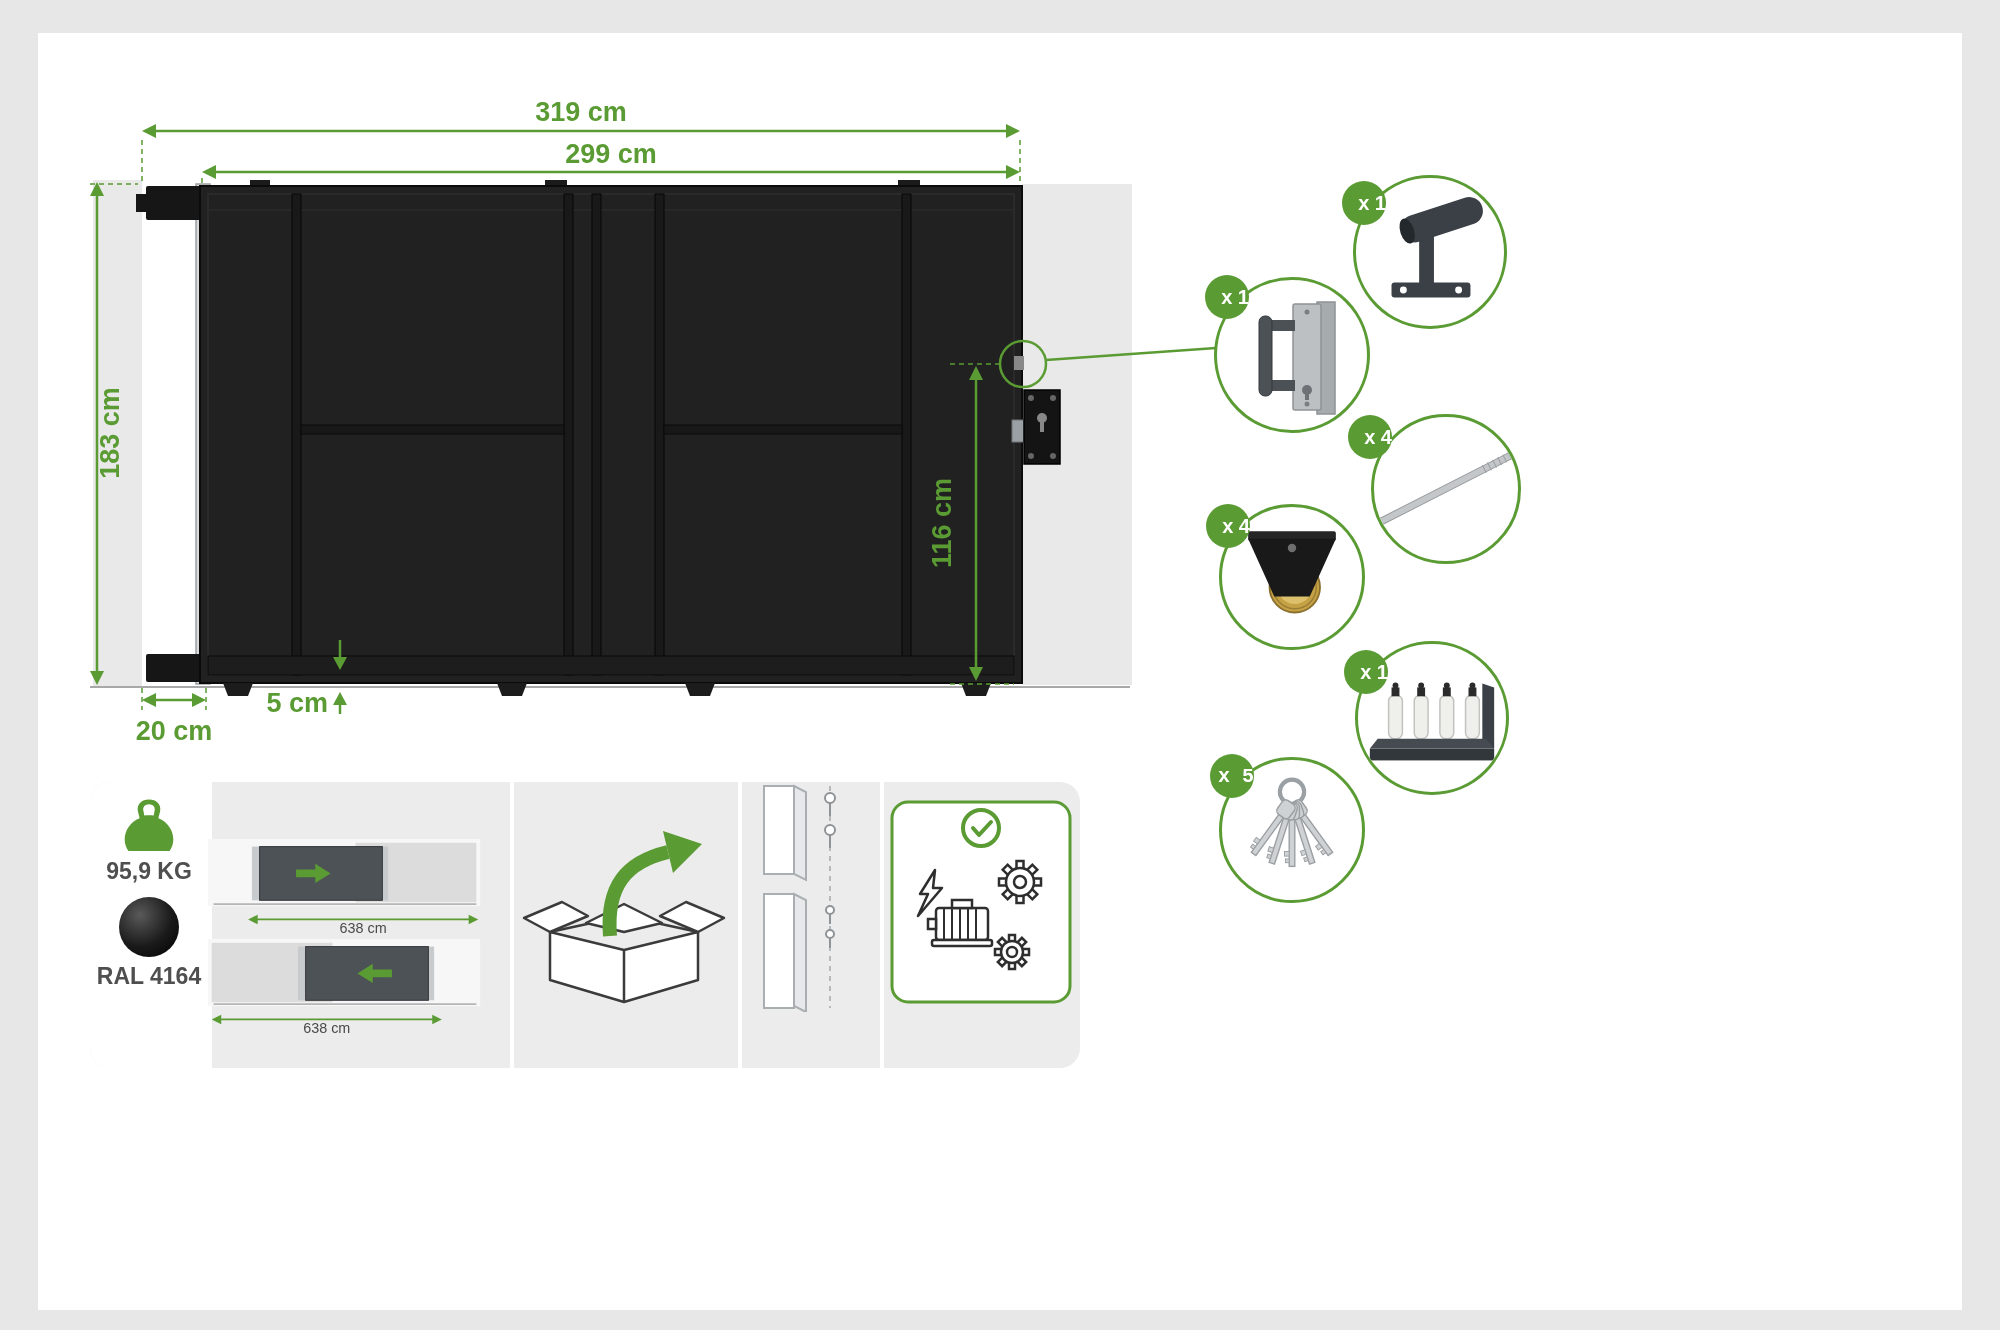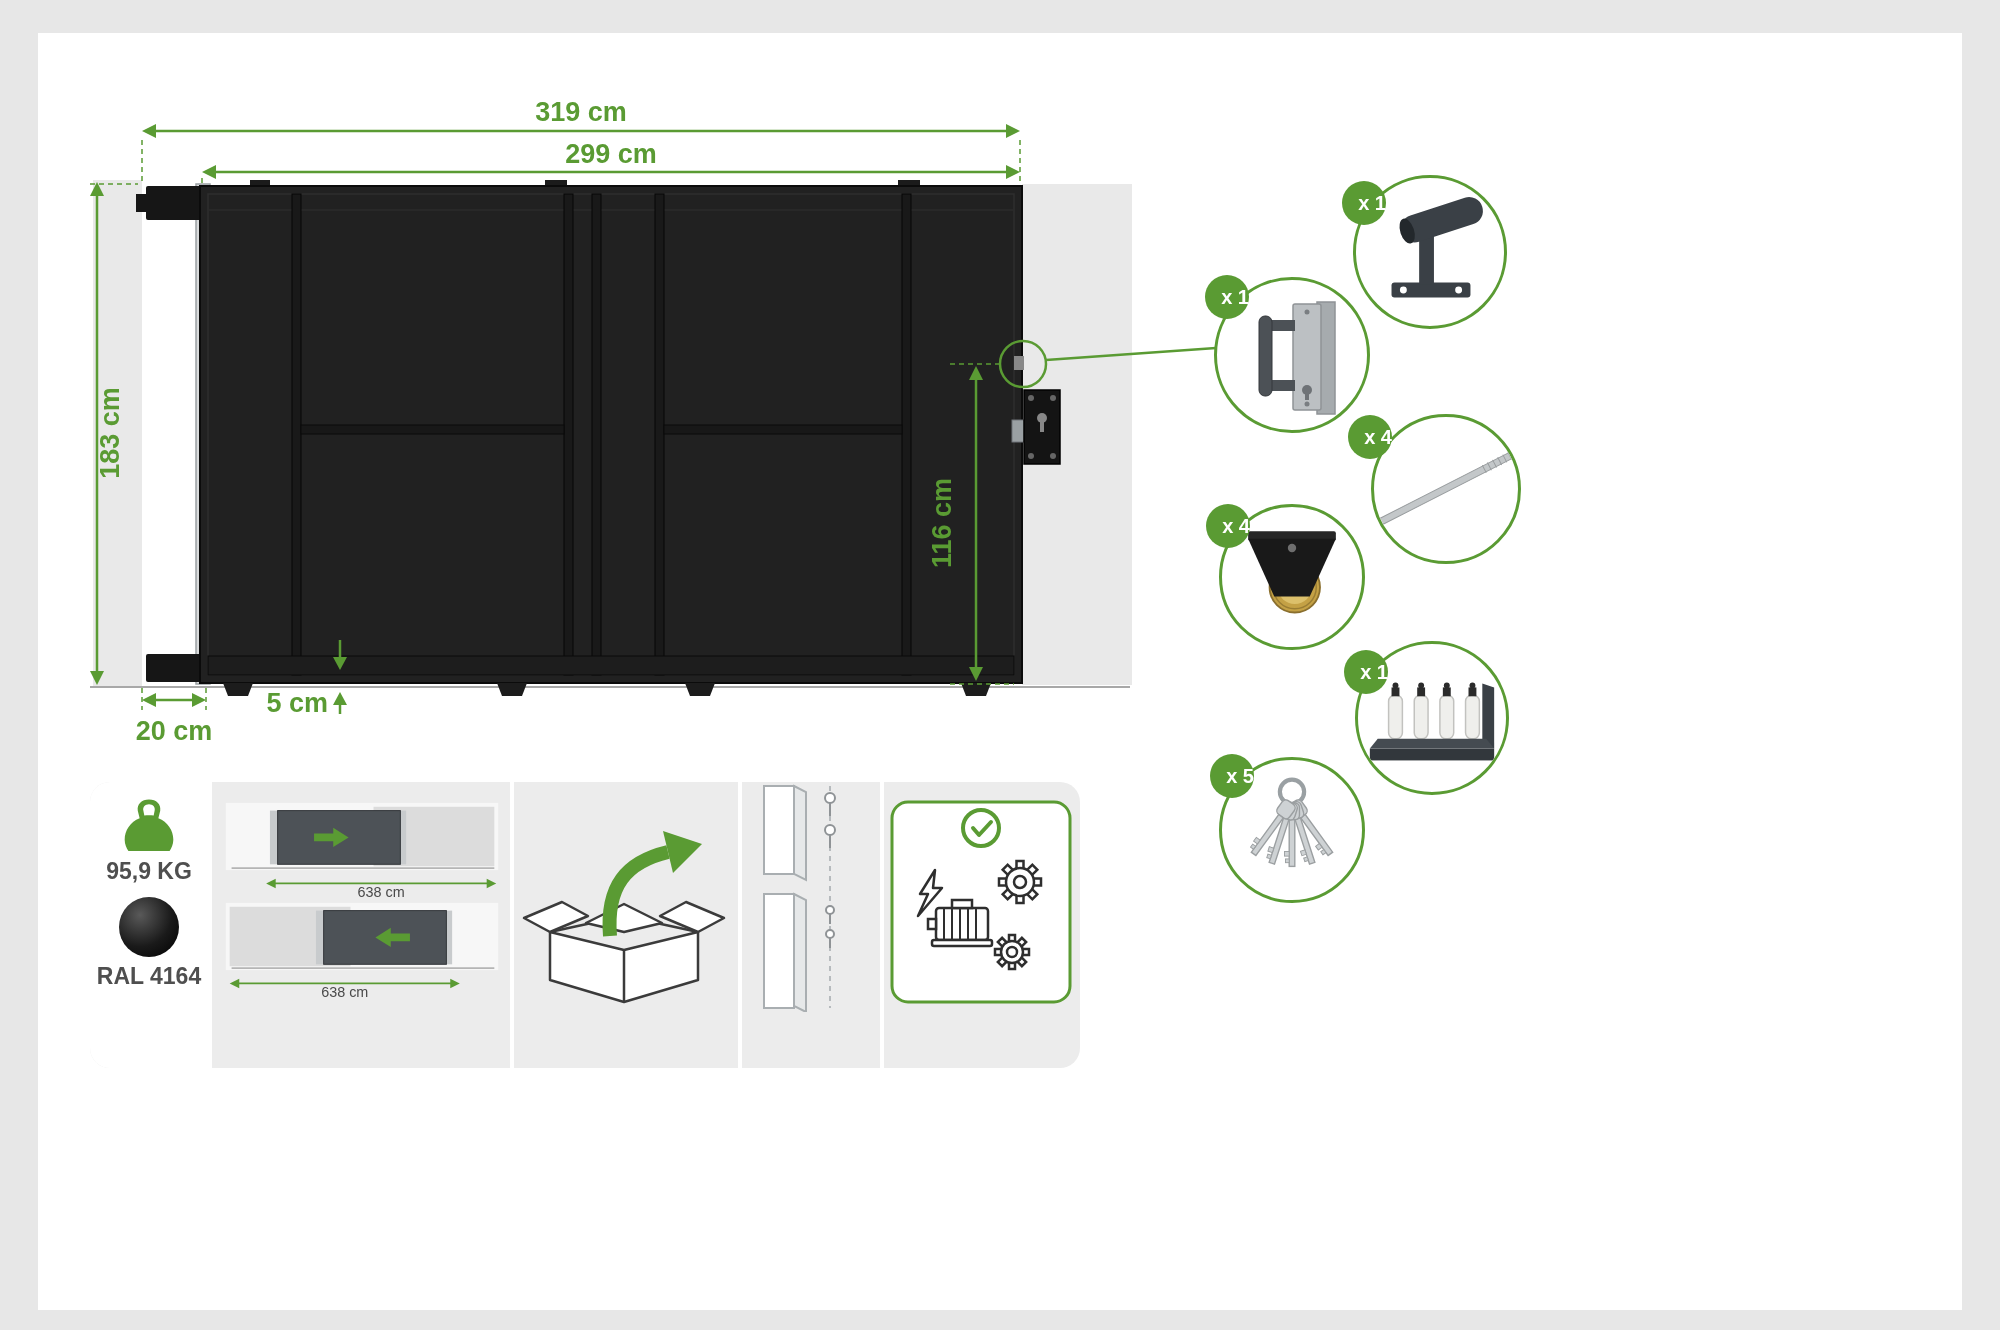--- a/index.html
+++ b/index.html
@@ -12,21 +12,21 @@
   .dimtext{fill:#5a9b33;font-weight:bold;font-size:27px;font-family:"Liberation Sans",sans-serif;}
   .minidim{fill:#4a4a4a;font-size:15px;font-family:"Liberation Sans",sans-serif;}
   .acc{position:absolute;}
   .disc{position:absolute;left:0;top:0;right:0;bottom:0;background:#fff;border:3px solid #5a9b33;border-radius:50%;overflow:hidden;}
   .disc svg{width:100%;height:100%;}
   .badge{position:absolute;width:44px;height:44px;border-radius:50%;background:#5a9b33;color:#fff;font-size:20px;font-weight:bold;display:flex;align-items:center;justify-content:flex-end;z-index:2;}
   .panel{position:absolute;left:90px;top:782px;width:990px;height:286px;background:#ececec;border-radius:20px;}
   .sep{position:absolute;top:0;width:4px;height:100%;background:#fff;}
   .sec{position:absolute;top:0;height:100%;}
   .s1{left:0;width:118px;background:#ffffff;border-radius:20px 0 0 20px;display:flex;flex-direction:column;align-items:center;}
-  .s2{left:118px;width:302px;}
+  .s2{left:100px;width:302px;margin-top:36px;}
   .s3{left:420px;width:228px;}
   .s4{left:648px;width:142px;}
   .s5{left:790px;width:200px;}
   .spec-text{color:#4f4f4f;font-weight:bold;font-size:23px;line-height:1;margin-top:8px;}
   .sphere{width:60px;height:60px;border-radius:50%;background:radial-gradient(circle at 35% 30%, #595959 0%, #1a1a1a 55%, #000 100%);margin-top:14px;}
   .kb{margin-top:12px;}
   .msvg{position:absolute;}
 </style>
 </head>
 <body>
@@ -276,21 +276,21 @@
           </g>
           <g transform="rotate(36)">
             <rect x="-8" y="2" width="16" height="18" rx="5" fill="#ced2d4" stroke="#9b9fa1" stroke-width="1.5"></rect>
             <rect x="-3" y="20" width="6" height="50" fill="#ced2d4" stroke="#9b9fa1" stroke-width="1.5"></rect>
             <rect x="-8" y="54" width="5" height="5" fill="#ced2d4" stroke="#9b9fa1" stroke-width="1"></rect>
             <rect x="-7" y="62" width="4" height="4" fill="#ced2d4" stroke="#9b9fa1" stroke-width="1"></rect>
           </g>
         </g>
       </svg>
     </div>
-    <div class="badge" style="left:-9px;top:-3px;">
+    <div class="badge" style="left:-9px;top:-3px;font-family:Liberation Mono, monospace;">
         <span>x 5</span>
       </div>
   </div>
 
   <div class="panel">
     <div class="sep" style="left:118px;"></div>
     <div class="sep" style="left:420px;"></div>
     <div class="sep" style="left:648px;"></div>
     <div class="sep" style="left:790px;"></div>
 

